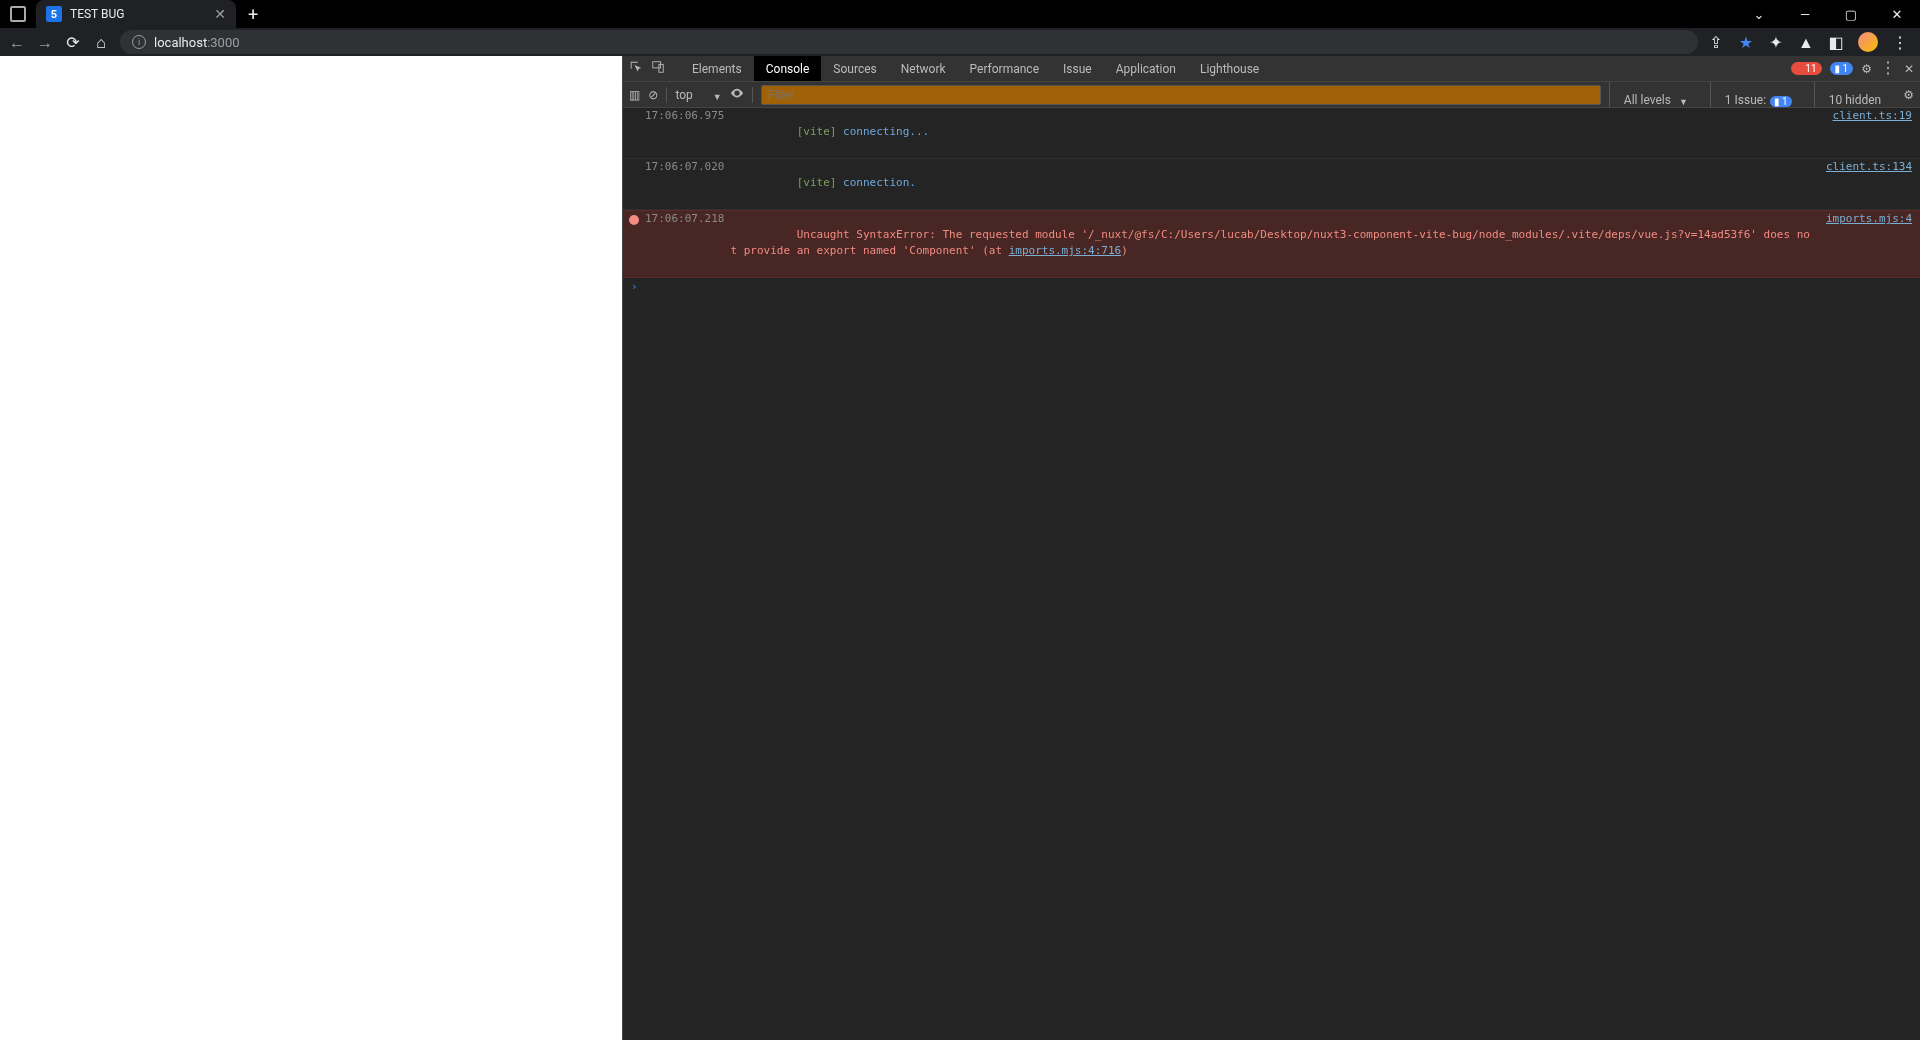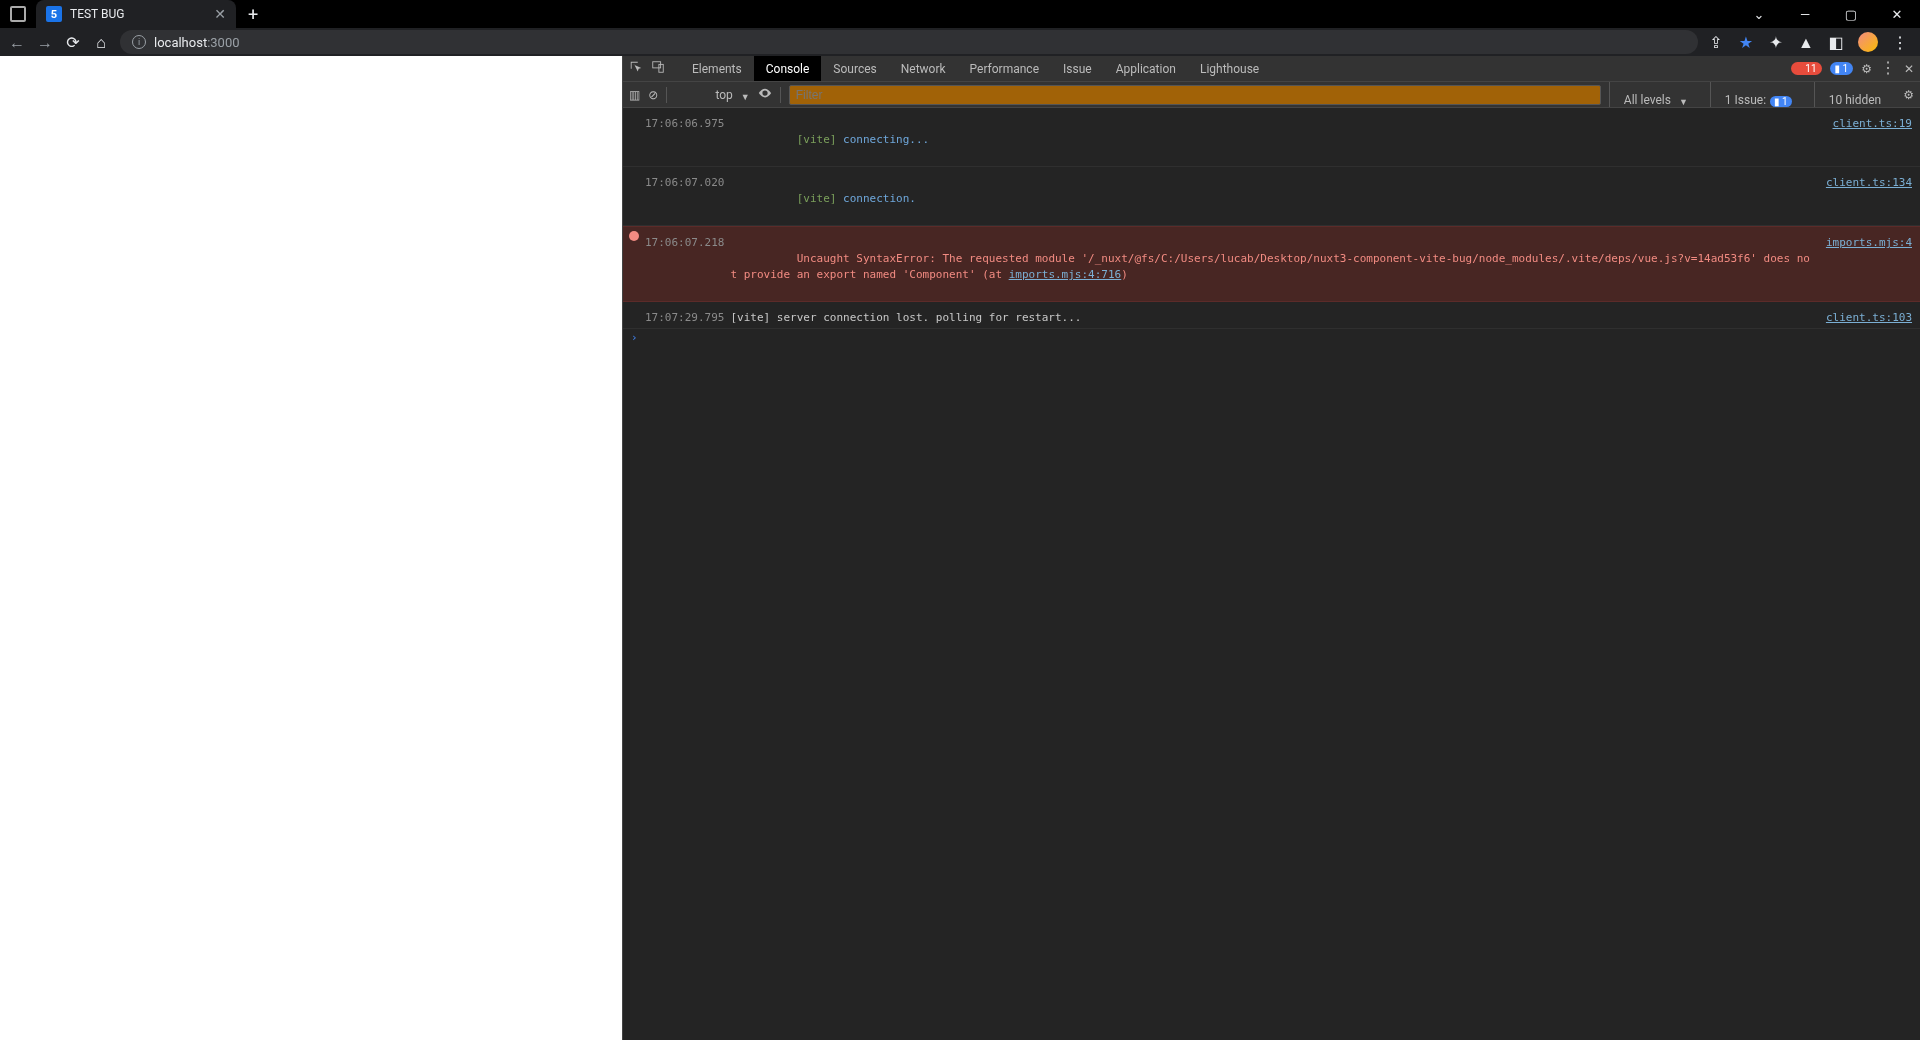--- a/index.html
+++ b/index.html
@@ -148,21 +148,21 @@
   background: #333333;
   display: flex;
   align-items: center;
   border-bottom: 1px solid #444;
   font-size: 12px;
   padding: 0 6px;
   gap: 8px;
   color: #bbb;
 }
 .dt-toolbar2 .sep { width: 1px; height: 16px; background: #555; }
-.dt-context { display: flex; align-items: flex-end; gap: 8px; margin-left: 40px; }
+.dt-context { display: flex; align-items: flex-end; gap: 20px; }
 .dt-context-caret { font-size: 9px; }
 .dt-filter {
   flex: 1;
   background: #a16207;
   border: 1px solid #555;
   border-radius: 2px;
   height: 20px;
   padding: 0 6px;
   color: #ccc;
   font-size: 12px;
@@ -178,21 +178,21 @@
 .dt-console-body {
   flex: 1;
   background: #242424;
   font-family: Menlo, Consolas, monospace;
   font-size: 11px;
   overflow-y: auto;
 }
 .log-row {
   display: flex;
   align-items: flex-start;
-  padding: 8px 8px 2px 22px;
+  padding: 0 8px 2px 22px;
   border-bottom: 1px solid #2f2f2f;
   line-height: 16px;
   position: relative;
 }
 .log-row.error {
   background: rgba(199, 44, 34, 0.22);
   border-top: 1px solid #5c2b29;
   border-bottom: 1px solid #5c2b29;
 }
 .log-row.error::before {
@@ -352,22 +352,17 @@
       </div>
 
       <div class="log-row error">
         <span class="log-ts">17:06:07.218</span>
         <span class="log-msg err-text">
           <span>Uncaught SyntaxError: The requested module '/_nuxt/@fs/C:/Users/lucab/Desktop/nuxt3-component-vite-bug/node_modules/.vite/deps/vue.js?v=14ad53f6' does not provide an export named 'Component' (at </span><span class="err-link">imports.mjs:4:716</span><span>)</span>
         </span>
         <span class="log-src">imports.mjs:4</span>
       </div>
 
-      <div class="log-row">
-        <span class="log-ts">17:07:29.795</span>
-        <span class="log-msg log-plain">[vite] server connection lost. polling for restart...</span>
-        <span class="log-src">client.ts:103</span>
-      </div>
 
       <div class="prompt-row">›</div>
     </div>
   </div>
 </div>
 
 </body></html>

